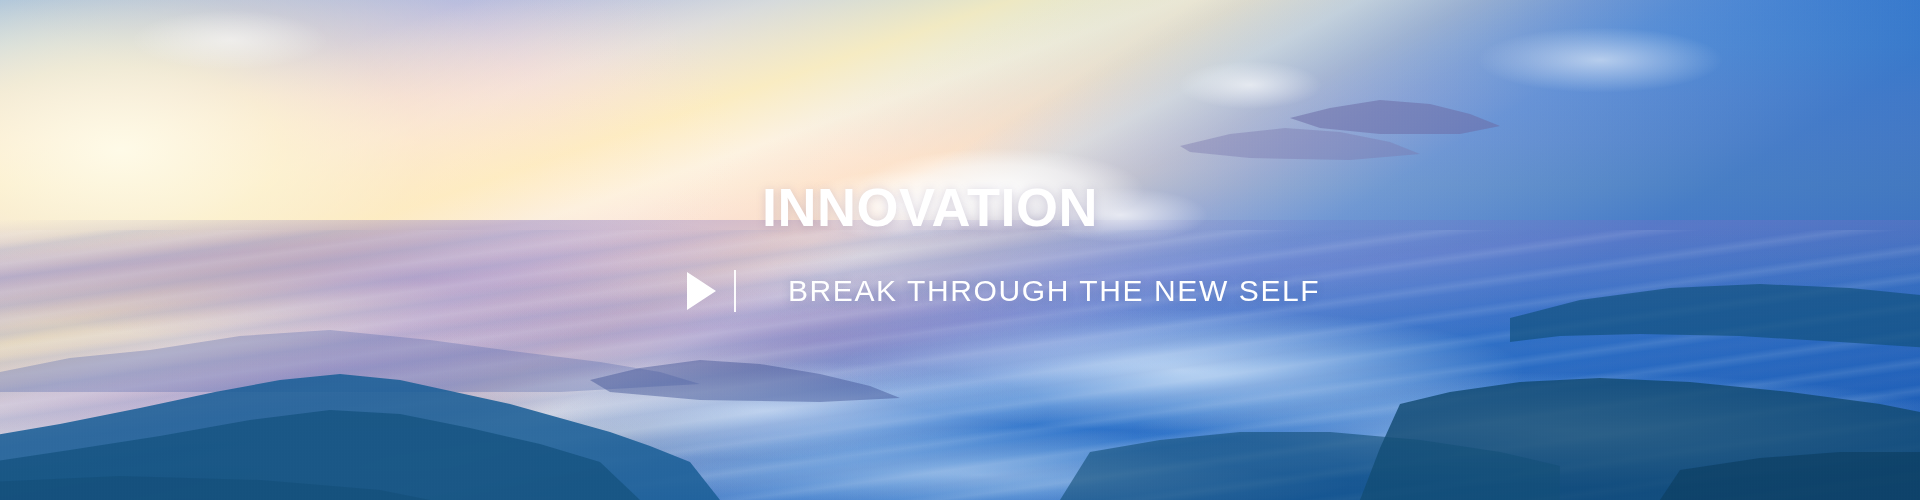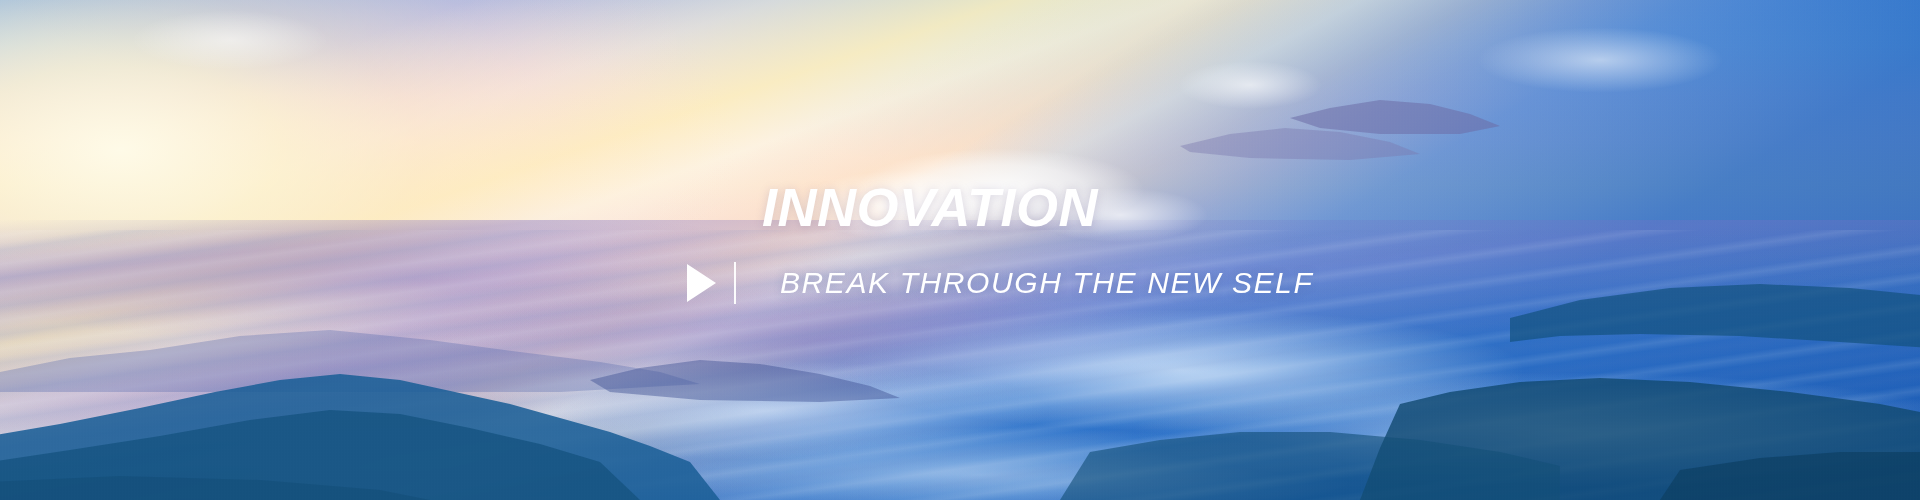--- a/index.html
+++ b/index.html
@@ -209,21 +209,20 @@
     mix-blend-mode: overlay;
   }
 
   
   .content {
     position: absolute;
     left: 686px;
     top: 180px;
     width: 700px;
     z-index: 10;
-    font-style: italic;
   }
 
   .headline {
     margin: 0;
     padding: 0 0 0 76px;
     font-size: 54px;
     line-height: 1;
     font-weight: 700;
     letter-spacing: 0.5px;
     color: #ffffff;
@@ -250,21 +249,21 @@
   .divider {
     flex: 0 0 auto;
     width: 2px;
     height: 42px;
     background: #ffffff;
     margin-left: 18px;
     opacity: 0.95;
   }
 
   .tagline {
-    margin: 8px;
+    margin: 16px;
     padding-left: 36px;
     font-size: 30px;
     line-height: 1.1;
     font-weight: 300;
     letter-spacing: 1.6px;
     color: #ffffff;
     white-space: nowrap;
     text-shadow: 0 1px 8px rgba(60,90,150,0.30);
   }
 </style>

